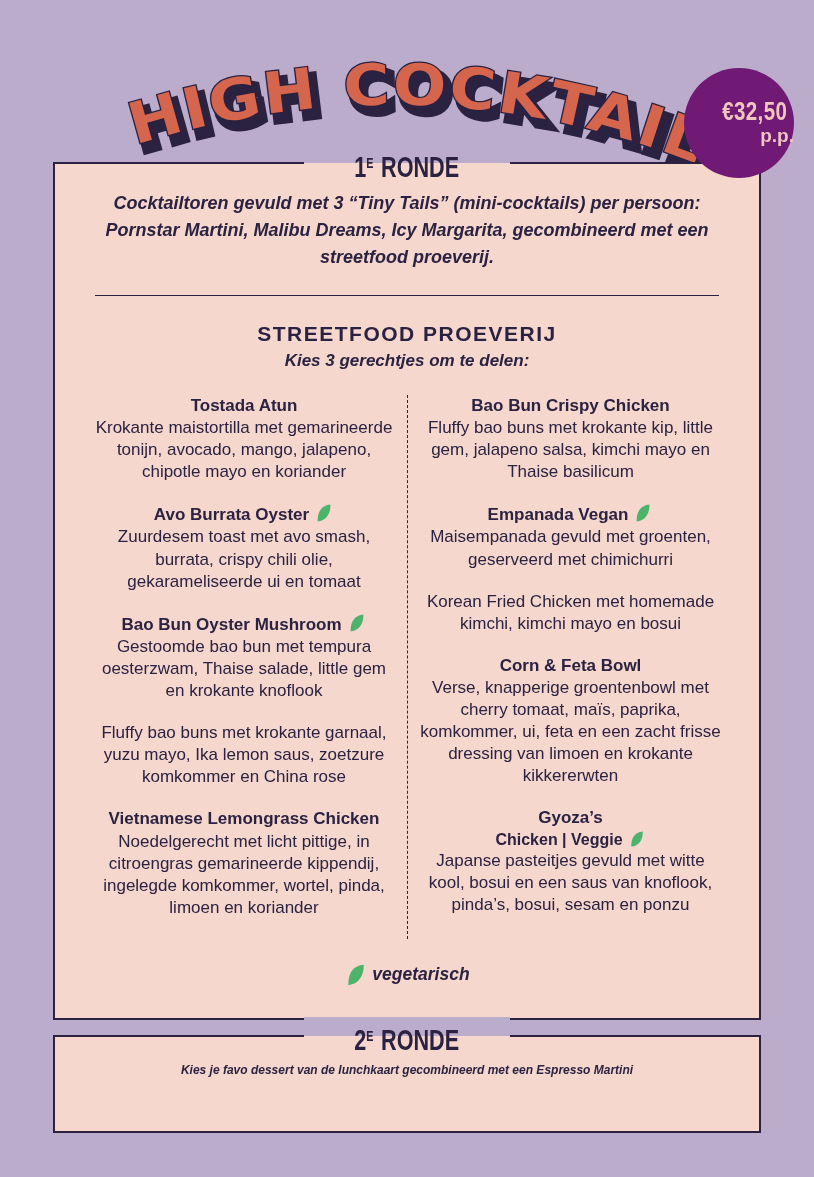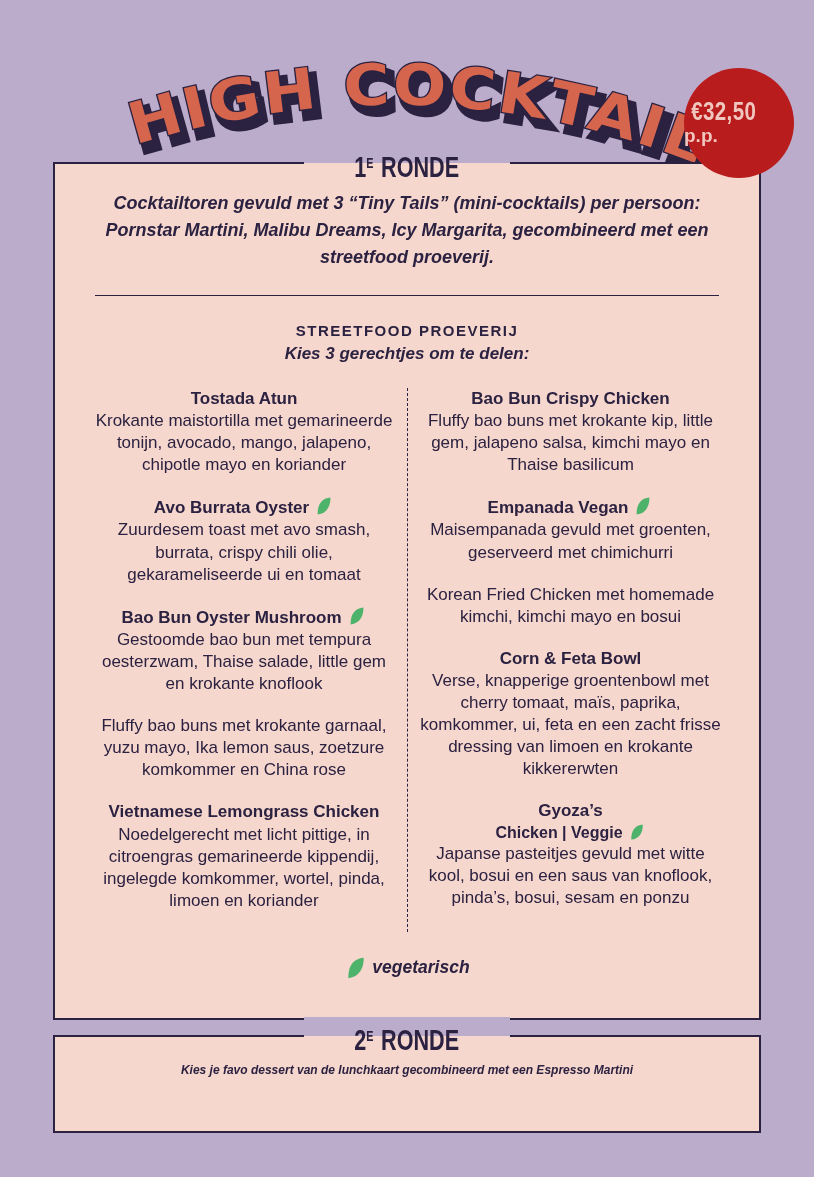--- a/index.html
+++ b/index.html
@@ -16,22 +16,22 @@
   
   .title-svg{position:absolute;top:26px;left:0;}
   .title-main{fill:#d6654d;stroke:#2b2140;stroke-width:2.5px;paint-order:stroke;
     font-family:"DejaVu Sans",sans-serif;font-weight:bold;font-size:57px;letter-spacing:2px;}
   .title-shadow{fill:#2b2140;stroke:#2b2140;stroke-width:7px;
     font-family:"DejaVu Sans",sans-serif;font-weight:bold;font-size:57px;letter-spacing:2px;}
 
   
   .badge{
     position:absolute;top:68px;left:684px;width:110px;height:110px;border-radius:50%;
-    background:#b91c1c;color:#f0c6be;display:flex;flex-direction:column;
-    align-items:flex-start;justify-content:center;z-index:5;
+    background:#701a75;color:#f0c6be;display:flex;flex-direction:column;
+    align-items:flex-end;justify-content:center;z-index:5;
   }
   .badge .price{font-weight:bold;font-size:25px;letter-spacing:.5px;transform:scaleX(.82);line-height:1.1;}
   .badge .unit{font-weight:bold;font-size:19px;line-height:1.2;}
 
   
   .panel{
     position:absolute;left:53px;width:708px;background:#f6d7cd;
     border:2px solid #2b2140;box-sizing:border-box;
   }
   .panel-1{top:162px;height:858px;}
@@ -43,21 +43,21 @@
     background:linear-gradient(to bottom,#bcaccb 50%,#f6d7cd 50%);
   }
   .ronde{display:inline-block;transform:scaleX(.72);transform-origin:center;
     font-weight:bold;font-size:30px;letter-spacing:0;white-space:nowrap;}
   .ronde sup{font-size:15px;vertical-align:9px;margin-right:2px;}
 
   
   .intro{margin:26px 40px 12px;text-align:center;font-style:italic;font-weight:bold;
     font-size:18px;line-height:1.5;}
   .divider{border:none;border-top:1.5px solid #2b2140;margin:24px 40px 0;}
-  .sf-title{margin-top:26px;text-align:center;font-weight:bold;font-size:15px;letter-spacing:1.5px;}
+  .sf-title{margin-top:26px;text-align:center;font-weight:bold;font-size:21px;letter-spacing:1.5px;}
   .sf-sub{margin-top:5px;text-align:center;font-style:italic;font-weight:bold;font-size:17px;}
 
   .columns{display:grid;grid-template-columns:1fr 1fr;margin:24px 26px 0;}
   .col{padding:0 10px;}
   .col + .col{border-left:1.5px dashed #2b2140;}
   .item{text-align:center;margin-bottom:20px;font-size:17px;line-height:1.3;}
   .item .name{font-weight:bold;}
   .item .sub{font-weight:bold;font-size:16px;}
   .leaf{display:inline-block;vertical-align:-3px;margin-left:5px;transform:rotate(-8deg);}
   .leaf svg{display:block;}

